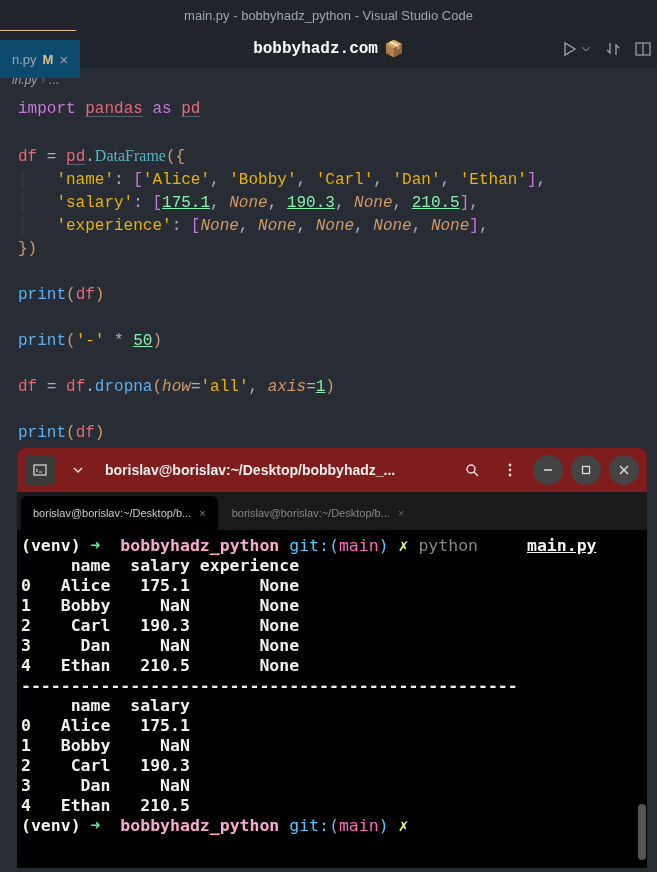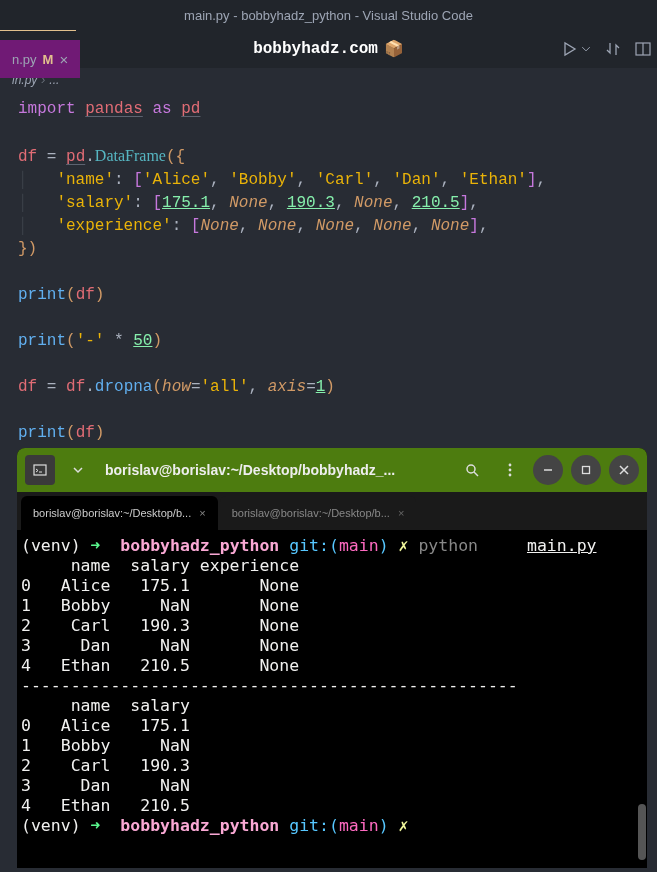--- a/index.html
+++ b/index.html
@@ -17,21 +17,21 @@
     .tabbar {
       height:38px; background:#21252b; display:flex; align-items:center;
       position:relative;
     }
     .tab {
       height:38px; padding:0 12px; display:flex; align-items:center; gap:6px;
       background:#282c34; font-size:13px;
       font-family:-apple-system,BlinkMacSystemFont,'Segoe UI',sans-serif;
       border-top:1px solid transparent;
     }
-    .tab.active { background:#701a75;margin-top:20px; }
+    .tab.active { background:#0c4a6e;margin-top:20px; }
     .tab-highlight { position:absolute; top:0; left:0; width:76px; height:1px; background:#e2c08d; }
     .tab-label { color:#9da5b4; }
     .tab-mod { color:#e2c08d; font-weight:600; }
     .tab-close { color:#9da5b4; font-size:15px; cursor:pointer; }
     .center-banner {
       position:absolute; left:50%; transform:translateX(-50%);
       font-size:16px; color:#fff; font-weight:600;
       display:flex; align-items:center; gap:6px;
     }
     .cube { font-size:16px; }
@@ -62,21 +62,21 @@
     .hl-brkt{ color:#c678dd; }
     .hl-brkt2{ color:#d19a66; }
     .hl-arg { color:#d19a66; font-style:italic; }
     .hl-guide { color:#3b4048; }
     .terminal {
       position:absolute; top:448px; left:17px; width:630px; height:420px;
       background:#000; border-radius:8px 8px 0 0; overflow:hidden;
       font-family:'Consolas','Monaco',monospace;
     }
     .term-header {
-      height:44px; background:#4d7c0f; display:flex; align-items:center;
+      height:44px; background:#7f1d1d; display:flex; align-items:center;
       padding:0 8px; gap:8px;
       font-family:-apple-system,BlinkMacSystemFont,'Segoe UI',sans-serif;
     }
     .th-btn {
       width:30px; height:30px; border-radius:4px; display:flex;
       align-items:center; justify-content:center; color:#ddd;
     }
     .th-btn.boxed { background:#3a3a3a; }
     .th-title { color:#eee; font-size:14px; font-weight:600; flex:0 0 auto; margin-left:4px; white-space:nowrap; overflow:hidden; text-overflow:ellipsis; max-width:300px;}
     .th-spacer { flex:1; }
@@ -96,21 +96,21 @@
     .term-tab.inactive { background:#1a1a1a; color:#888;}
     .term-body {
       padding:6px 4px; font-size:16.5px; line-height:20px; color:#fff;
       white-space:pre;
     }
     .tc-green { color:#5af78e; }
     .tc-cyan  { color:#f9a8d4; font-weight:700;}
     .tc-blue  { color:#57c7ff; }
     .tc-red   { color:#ff6ac1; }
     .tc-yellow{ color:#f3f99d; font-weight:700;}
-    .tc-white { color:#f1f1f0; }
+    .tc-white { color:#f1f1f0;font-weight:bold; }
     .tc-uline { text-decoration:underline;padding-left:39px; }
     .tc-dim   { color:#888; }
     .term-scroll { position:absolute; right:1px; bottom:8px; width:8px; height:56px; background:#555; border-radius:4px;}
     svg { display:block; }
   </style>
 </head>
 <body>
 
 <div class="titlebar">
   <span>main.py - bobbyhadz_python - Visual Studio Code</span>

